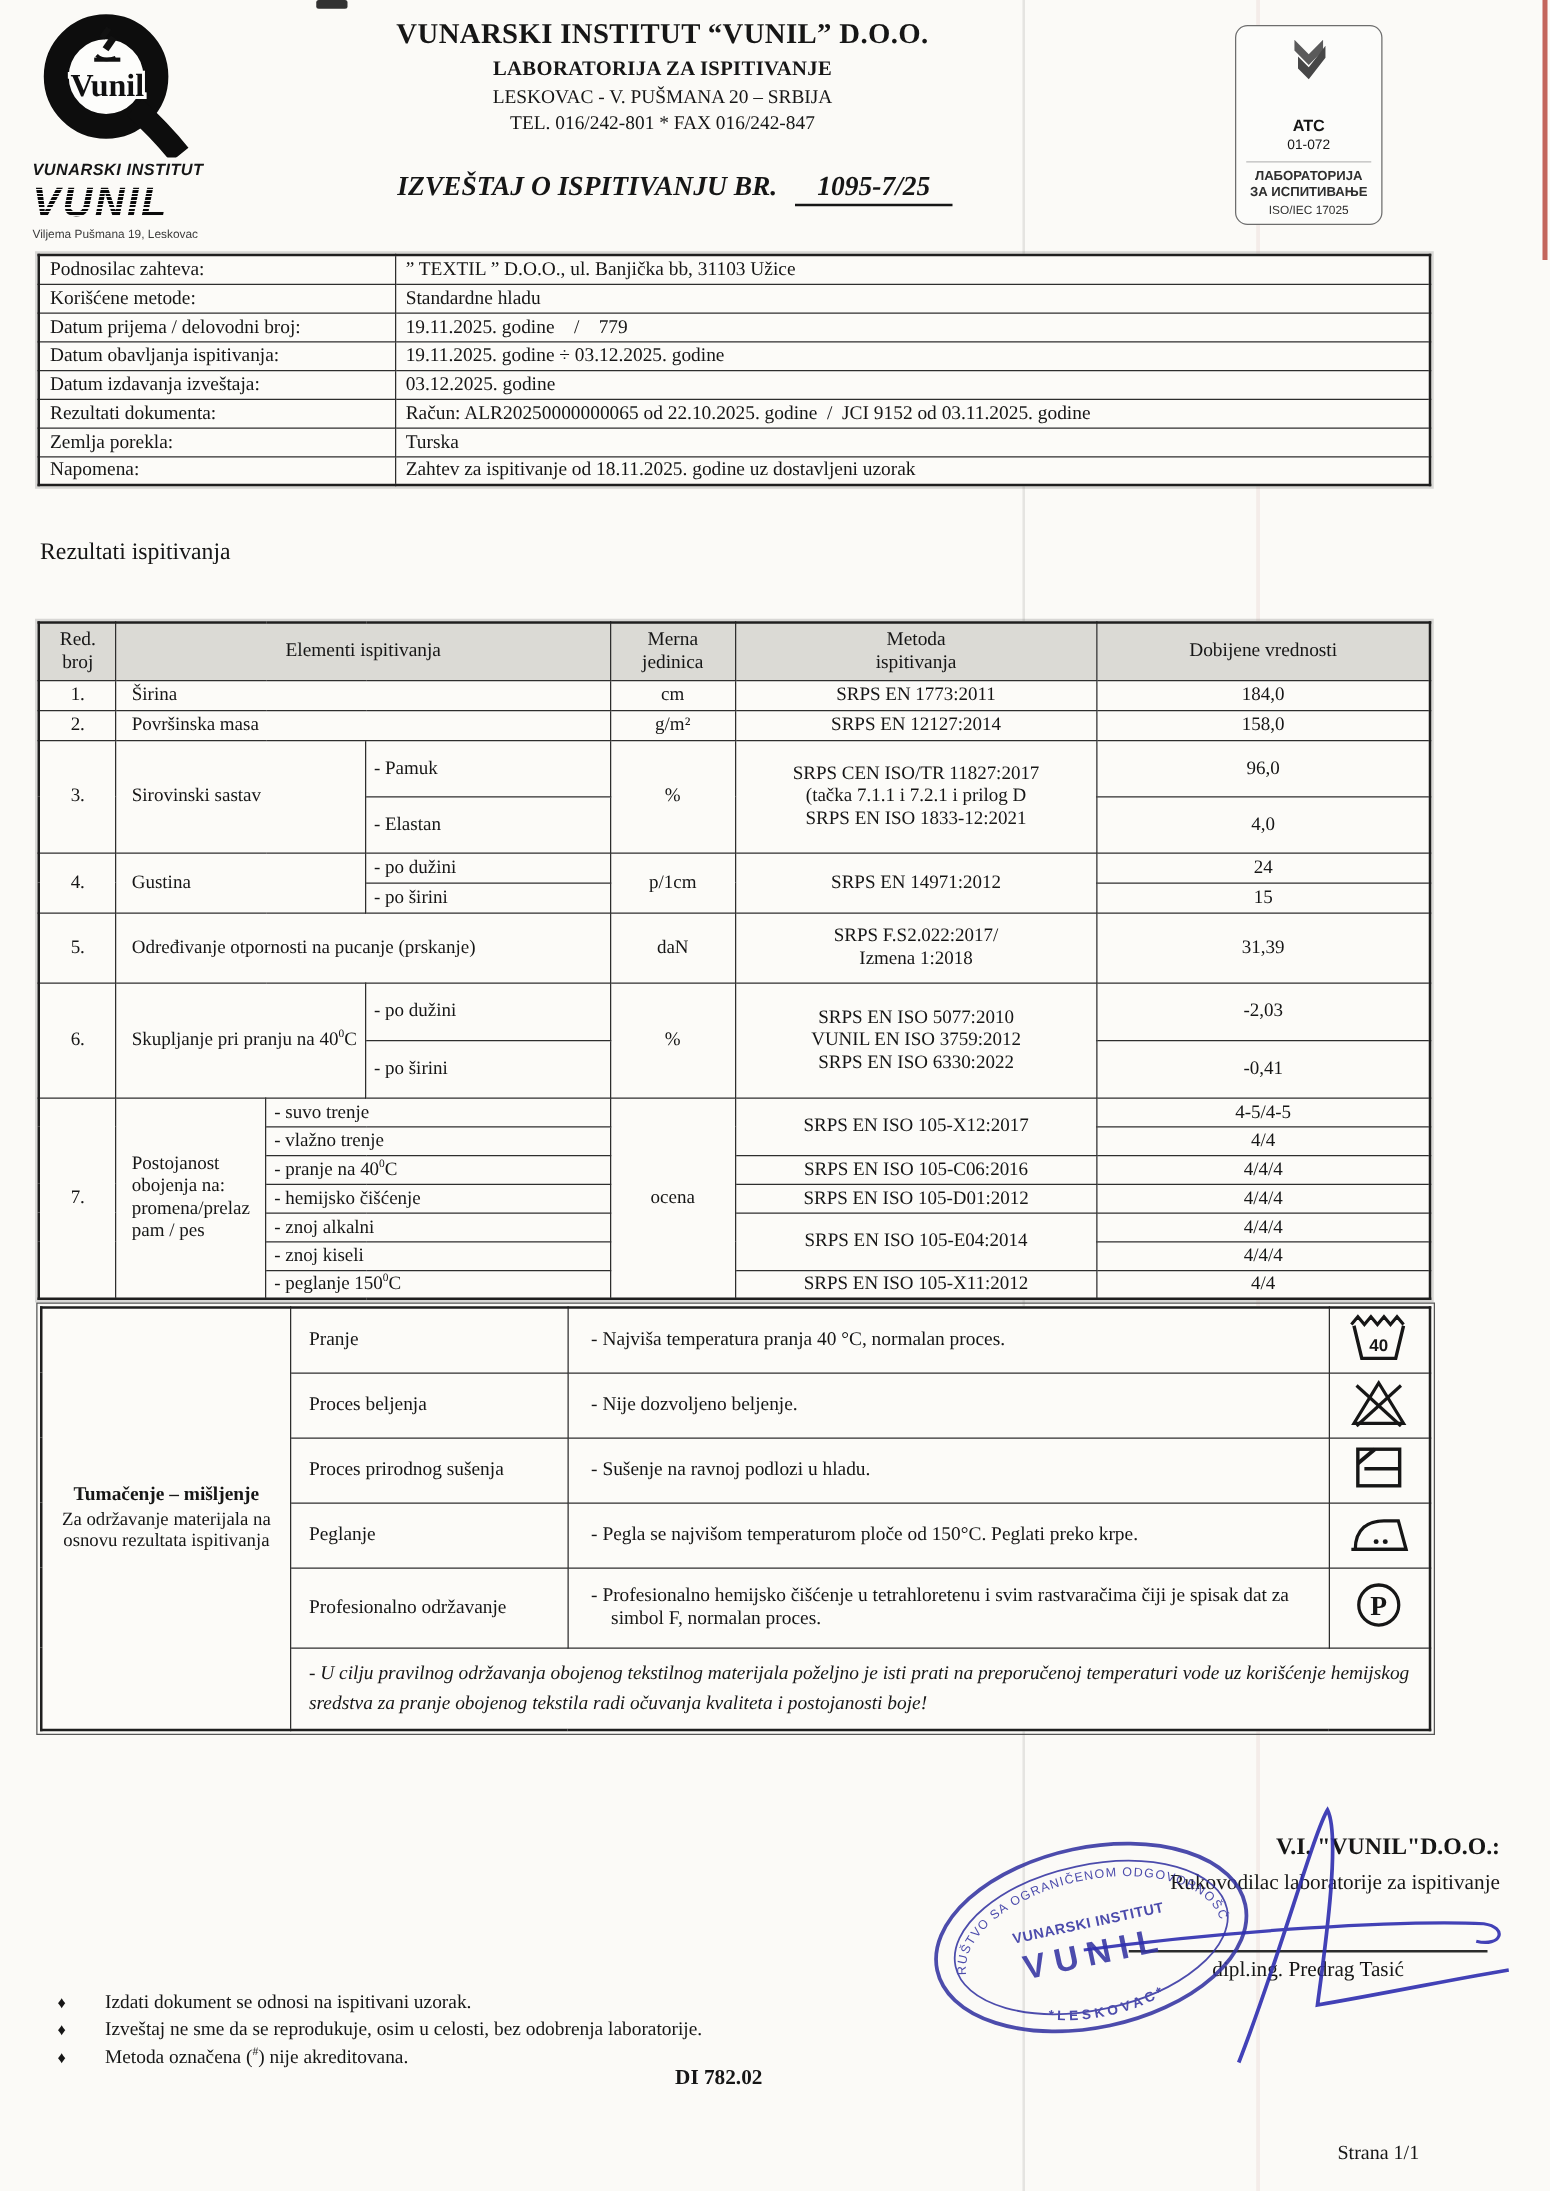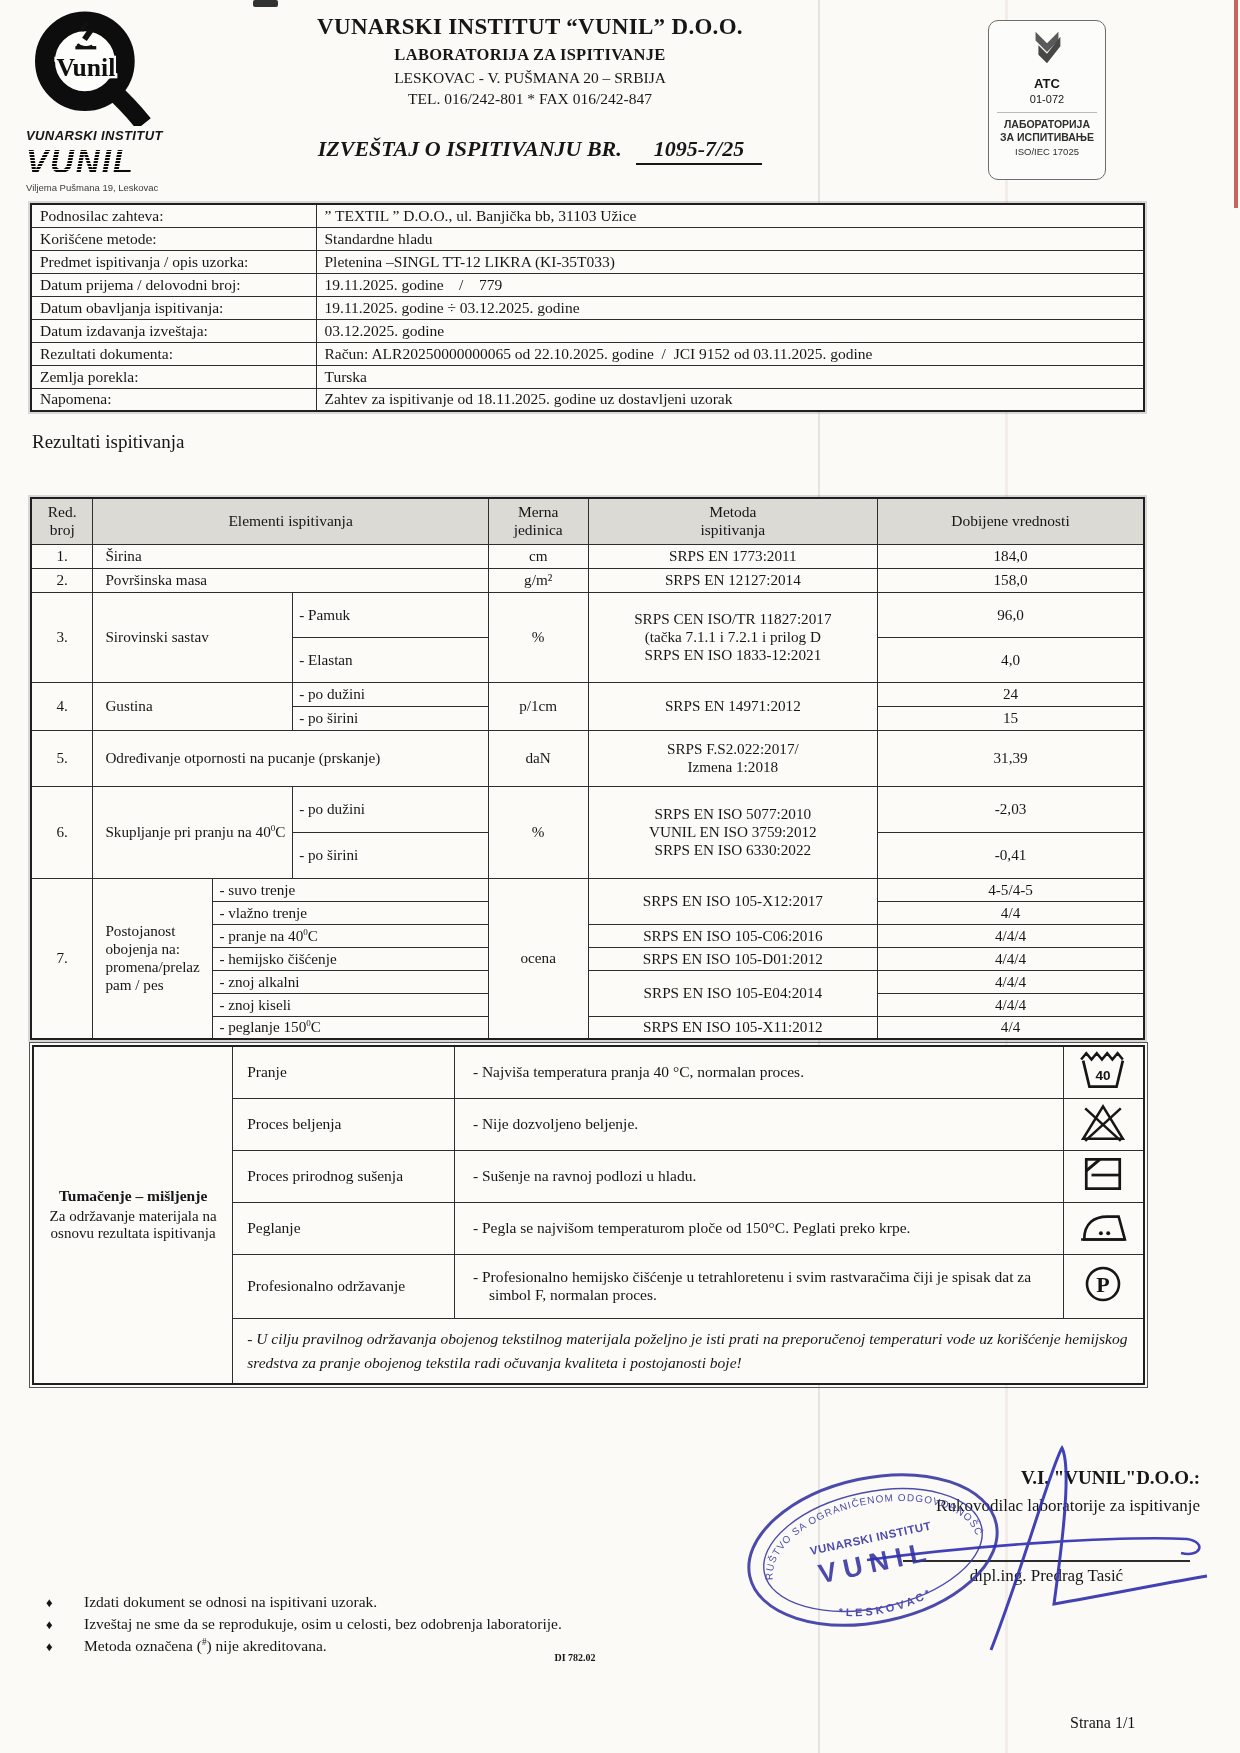--- a/index.html
+++ b/index.html
@@ -37,21 +37,21 @@
   .org-name{ font-size:23px; font-weight:bold; letter-spacing:.3px; }
   .lab-line{ font-size:16.5px; font-weight:bold; margin-top:5px; letter-spacing:.3px; }
   .addr-line{ font-size:15.5px; margin-top:4px; }
   .tel-line{ font-size:15.5px; margin-top:3px; }
   .title-row{ position:absolute; left:240px; top:136px; width:600px; text-align:center; }
   .title-txt{ font-size:22px; font-weight:bold; font-style:italic; }
   .title-no{ font-size:22px; font-weight:bold; font-style:italic; border-bottom:2.5px solid #161616; padding:0 18px 1px 18px; margin-left:10px; display:inline-block; }
 
   .badge{ position:absolute; left:988px; top:20px; width:118px; height:160px;
     border:1.5px solid #6d6d6d; border-radius:10px; text-align:center; padding-top:8px; background:#fcfcfa; }
-  .badge-name{ font-family:"Liberation Sans",sans-serif; font-weight:bold; font-size:13px; margin-top:1px; }
+  .badge-name{ font-family:"Liberation Sans",sans-serif; font-weight:bold; font-size:13px; margin-top:17px; }
   .badge-code{ font-family:"Liberation Sans",sans-serif; font-size:11px; margin-top:2px; }
   .badge-sep{ border-top:1px solid #bbb; margin:7px 8px 5px 8px; }
   .badge-l12{ font-family:"Liberation Sans",sans-serif; font-size:10.5px; font-weight:bold; color:#2e2e2e; line-height:1.25; }
   .badge-l3{ font-family:"Liberation Sans",sans-serif; font-size:9.5px; margin-top:2px; color:#2e2e2e; }
 
   
   table{ border-collapse:collapse; }
   td,th{ border:1.5px solid #2e2e2e; vertical-align:middle; font-weight:normal; }
 
   
@@ -88,21 +88,21 @@
   .sign-company{ position:absolute; left:780px; top:1467px; width:420px; text-align:right; font-size:19px; font-weight:bold; }
   .sign-role{ position:absolute; left:780px; top:1496px; width:420px; text-align:right; font-size:17px; }
   .sign-line{ position:absolute; left:903px; top:1560px; width:287px; border-top:2px solid #2c2c2c; }
   .sign-name{ position:absolute; left:903px; top:1566px; width:287px; text-align:center; font-size:17px; }
   .stamp-svg{ position:absolute; left:655px; top:1418px; pointer-events:none; }
 
   
   .foot-bullets{ position:absolute; left:38px; top:1593px; font-size:15.5px; }
   .foot-row{ height:22px; display:flex; align-items:baseline; }
   .diamond{ width:46px; text-align:left; padding-left:8px; font-size:13px; }
-  .doc-code{ position:absolute; left:0; top:1652px; width:1150px; text-align:center; font-weight:bold; font-size:10px; }
+  .doc-code{ position:absolute; left:0; top:1652px; width:1150px; text-align:center; font-weight:bold; font-size:17px; }
   .page-no{ position:absolute; left:1070px; top:1714px; font-size:16px; }
 </style>
 </head>
 <body>
 
 <div class="page">
 
   <div class="smudge"></div>
   <div class="streak-gray"></div>
   <div class="streak-pink"></div>
@@ -152,24 +152,20 @@
 
   <table class="info-table">
     <tbody>
       <tr>
         <td class="info-label">Podnosilac zahteva:</td>
         <td>” TEXTIL ” D.O.O., ul. Banjička bb, 31103 Užice</td>
         </tr>
       <tr>
         <td class="info-label">Korišćene metode:</td>
         <td>Standardne hladu</td>
-        </tr>
-      <tr>
-        <td class="info-label">Predmet ispitivanja / opis uzorka:</td>
-        <td>Pletenina –SINGL TT-12 LIKRA (KI-35T033)</td>
         </tr>
       <tr>
         <td class="info-label">Datum prijema / delovodni broj:</td>
         <td>19.11.2025. godine    /    779</td>
         </tr>
       <tr>
         <td class="info-label">Datum obavljanja ispitivanja:</td>
         <td>19.11.2025. godine ÷ 03.12.2025. godine</td>
         </tr>
       <tr>

